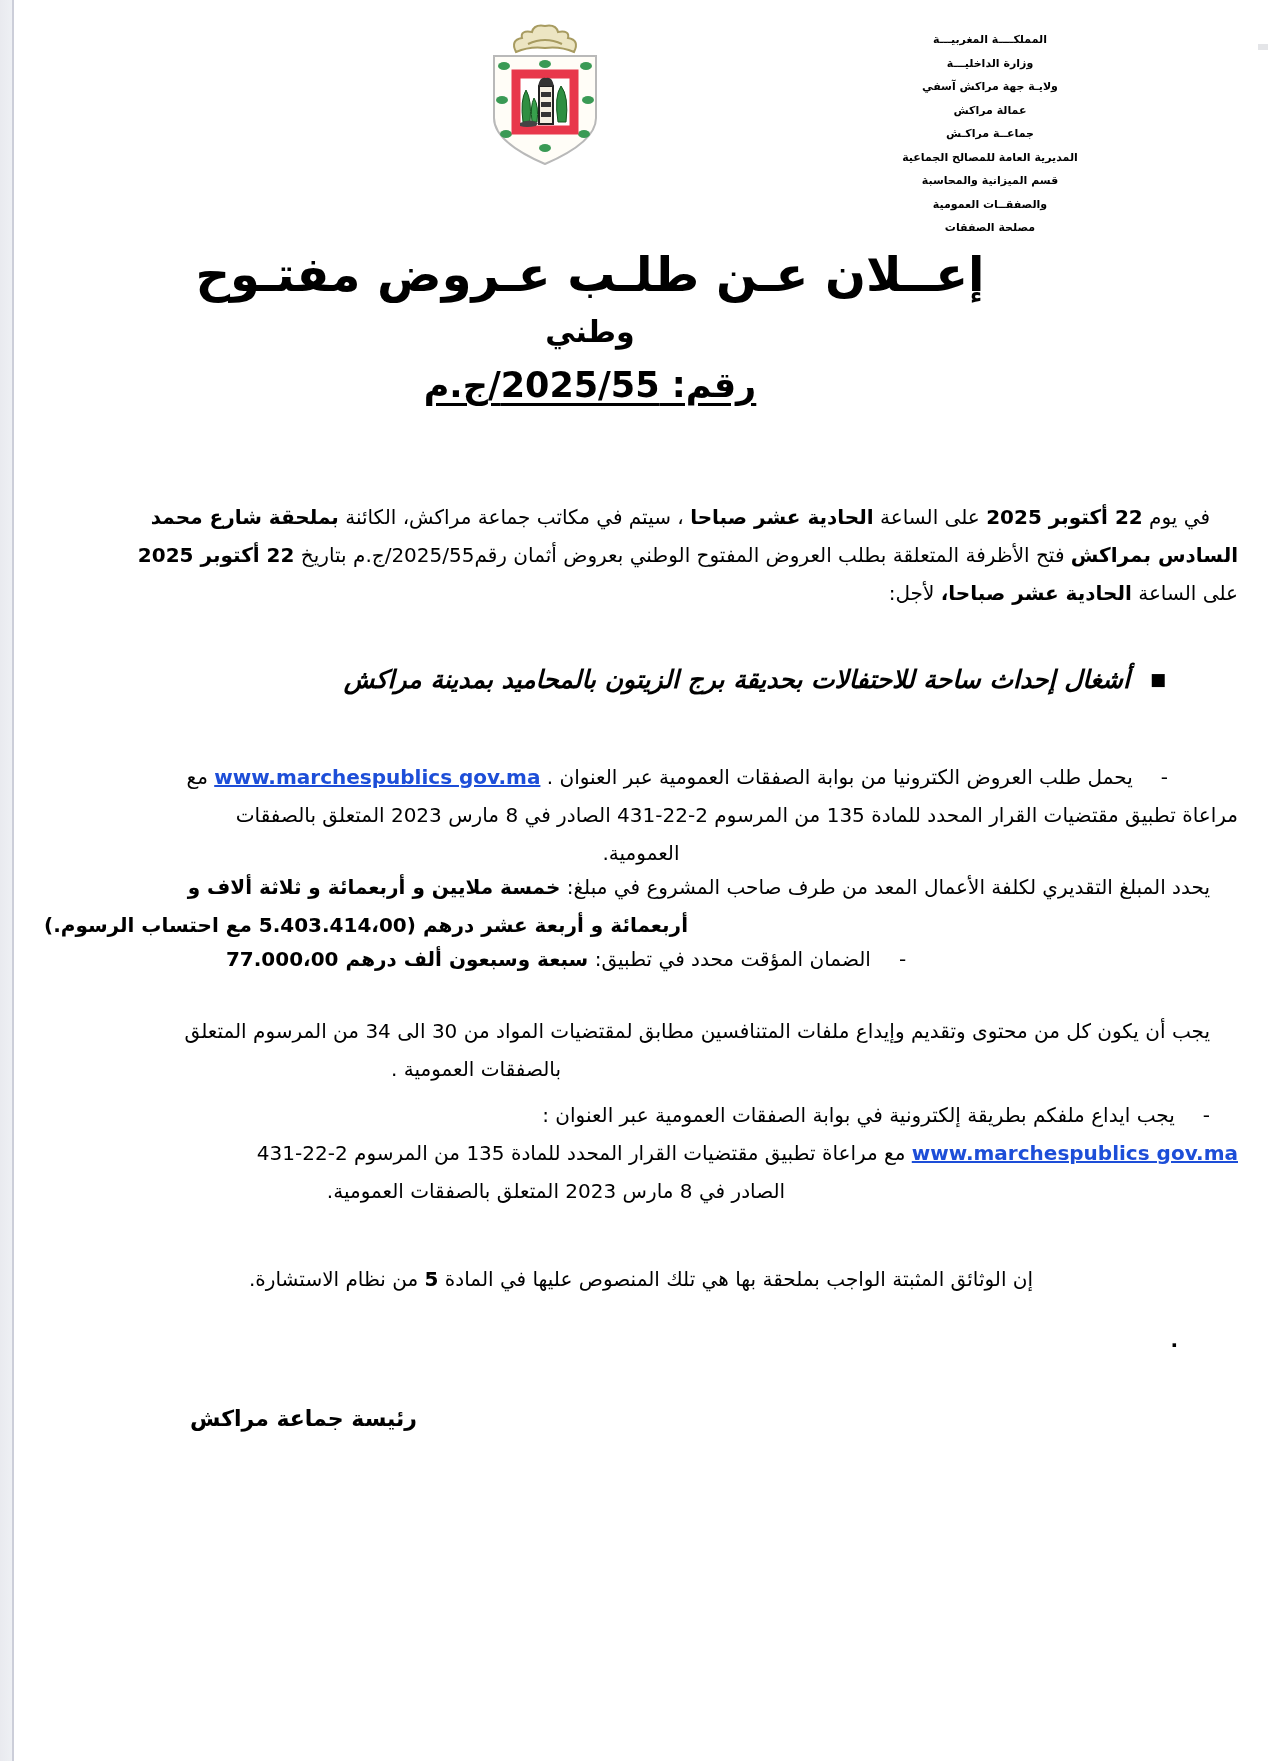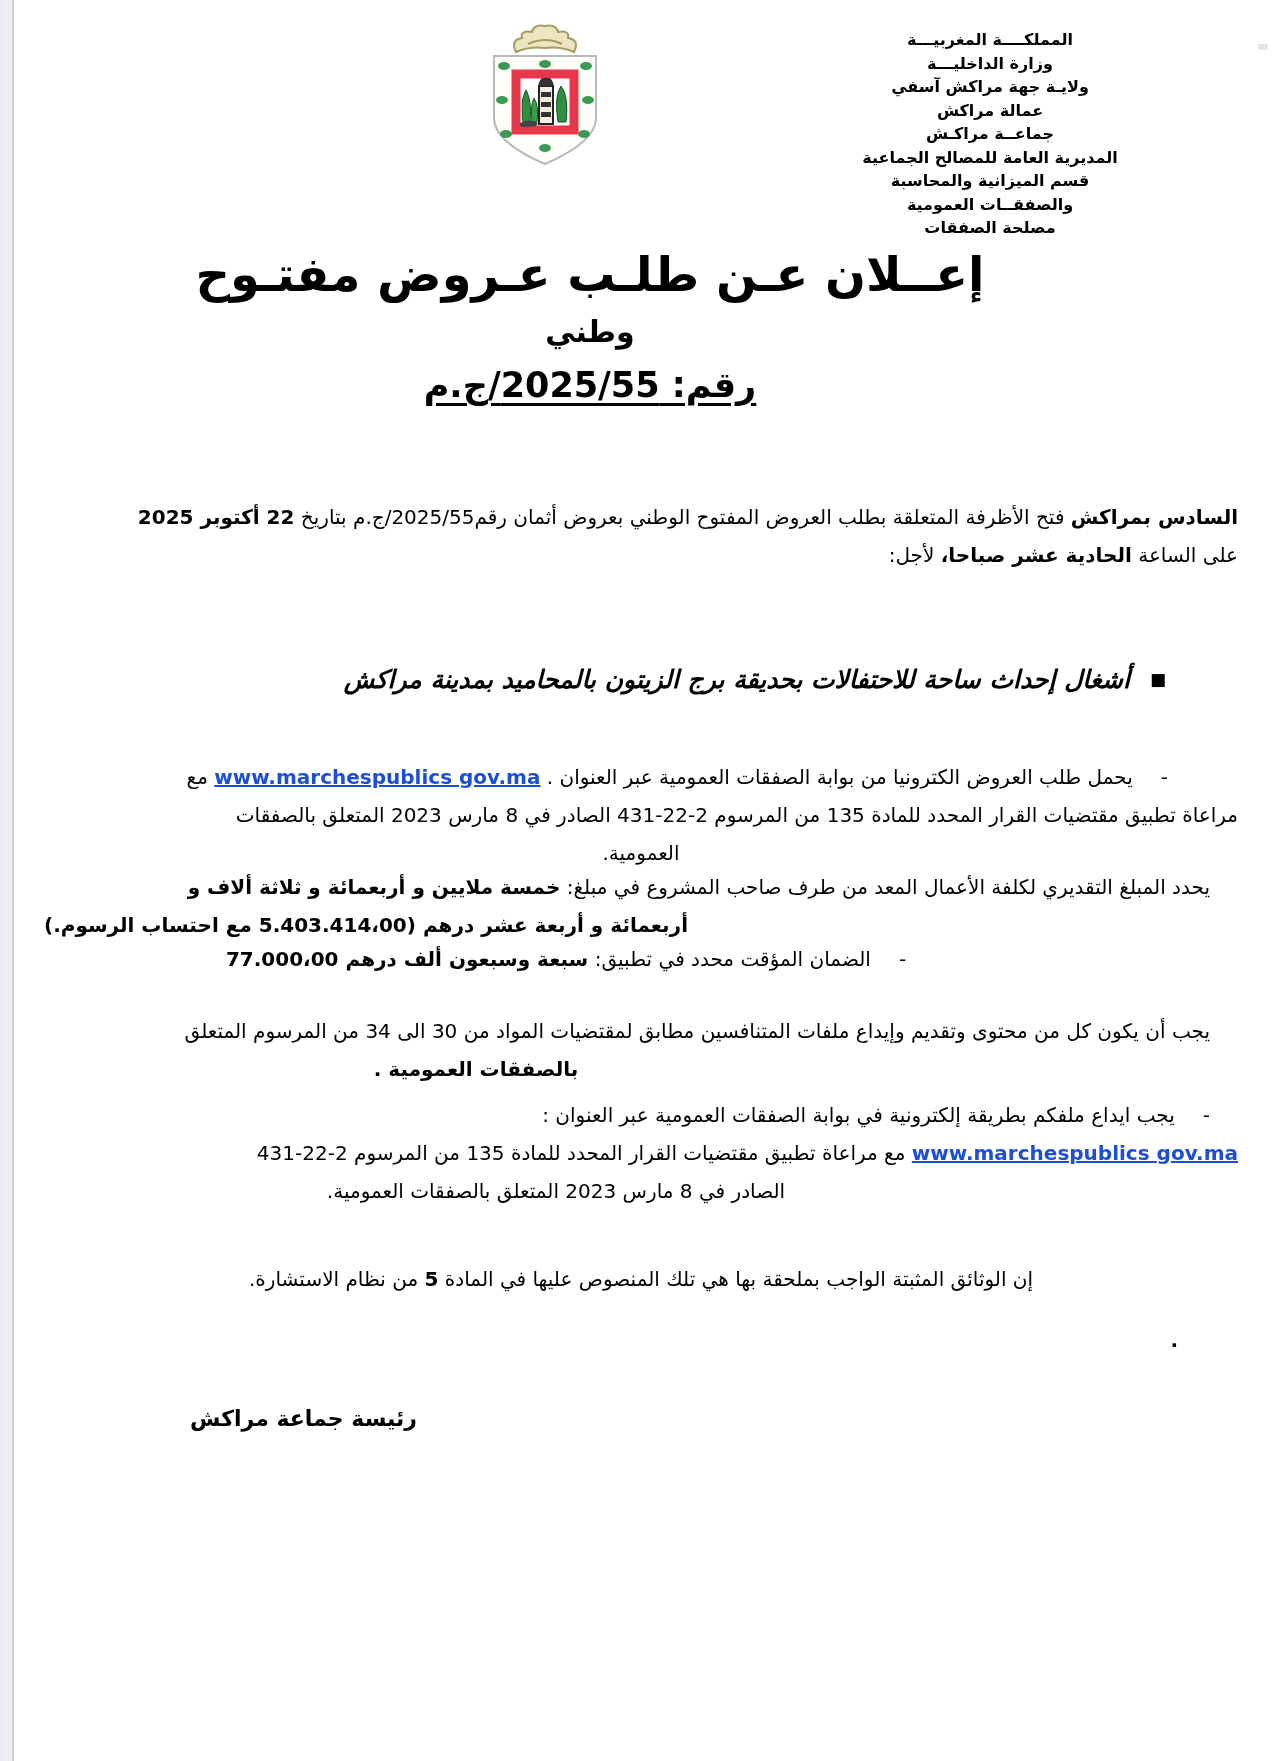--- a/index.html
+++ b/index.html
@@ -16,42 +16,42 @@
   .scan-edge {
     position:absolute; left:0; top:0; width:12px; height:100%;
     background:linear-gradient(to right,#e9eaef,#eef0f4);
     border-right:2px solid #ccced9;
   }
   .scan-speck { position:absolute; top:44px; right:16px; width:10px; height:6px; background:#d9dade; opacity:.7; }
 
   
   .hdr {
     position:absolute; top:28px; right:134px; width:320px;
-    text-align:center; font-weight:bold; font-size:16px; line-height:23.5px;
+    text-align:center; font-weight:bold; font-size:11px; line-height:23.5px;
   }
 
   
   .emblem { position:absolute; top:22px; left:478px; width:134px; height:150px; }
 
   
   .title-block { position:absolute; top:246px; right:104px; width:1180px; text-align:center; }
   .title-l1 { font-size:48px; font-weight:bold; letter-spacing:1px; }
   .title-l2 { font-size:30px; font-weight:bold; margin-top:12px; }
   .title-l3 { font-size:35px; font-weight:bold; margin-top:16px; text-decoration:underline; text-underline-offset:6px; }
 
   
   .blk { position:absolute; right:46px; left:44px; font-size:20px; line-height:38px; text-align:right; }
   .b { font-weight:bold; }
   .num { direction:ltr; unicode-bidi:isolate; }
   .dash { display:inline-block; margin-left:28px; }
   .indent-sm { padding-right:28px; }
   .indent-md { padding-right:70px; }
   .line-left { text-align:left; }
   .line-center { text-align:center; }
-  .shift-compliance { text-align:center; margin-right:330px;font-weight:bold; }
+  .shift-compliance { text-align:center; margin-right:330px; }
   .shift-deposit { text-align:center; margin-right:170px; }
   .guarantee { text-align:center; padding-left:0; padding-right:150px; }
   a.doclink { color:#1d4ed8; font-weight:bold; text-decoration:underline; }
 
   .subject {
     position:absolute; right:46px; left:44px; top:658px;
     font-size:25px; font-weight:bold; font-style:italic;
     text-align:right; padding-right:72px; line-height:42px;
   }
   .subject .sq { display:inline-block; font-style:normal; font-size:17px; vertical-align:3px; margin-left:20px; }
@@ -118,20 +118,23 @@
     <path d="M42 101 Q52 96 60 101 L58 104 Q48 106 42 104 Z" fill="#444"></path>
   </svg>
 
   <div class="title-block">
     <div class="title-l1">إعــلان عـن طلـب عـروض مفتـوح</div>
     <div class="title-l2">وطني</div>
     <div class="title-l3">رقم: 2025/55/ج.م</div>
   </div>
 
   <div class="blk" style="top:498px;">
+    <div class="indent-sm">
+      <span>في يوم </span><span class="b">22 أكتوبر 2025</span><span> على الساعة  </span><span class="b">الحادية عشر صباحا</span><span> ، سيتم في مكاتب جماعة مراكش، الكائنة </span><span class="b">بملحقة شارع محمد</span>
+    </div>
     <div>
       <span class="b">السادس بمراكش</span><span> فتح الأظرفة المتعلقة بطلب العروض المفتوح الوطني بعروض أثمان رقم2025/55/ج.م  بتاريخ </span><span class="b">22 أكتوبر 2025</span>
     </div>
     <div>
       <span>على الساعة  </span><span class="b">الحادية عشر صباحا،</span><span> لأجل:</span>
     </div>
   </div>
 
   <div class="subject">
     <span class="sq">■</span><span>أشغال إحداث ساحة للاحتفالات بحديقة برج الزيتون بالمحاميد بمدينة مراكش</span>

